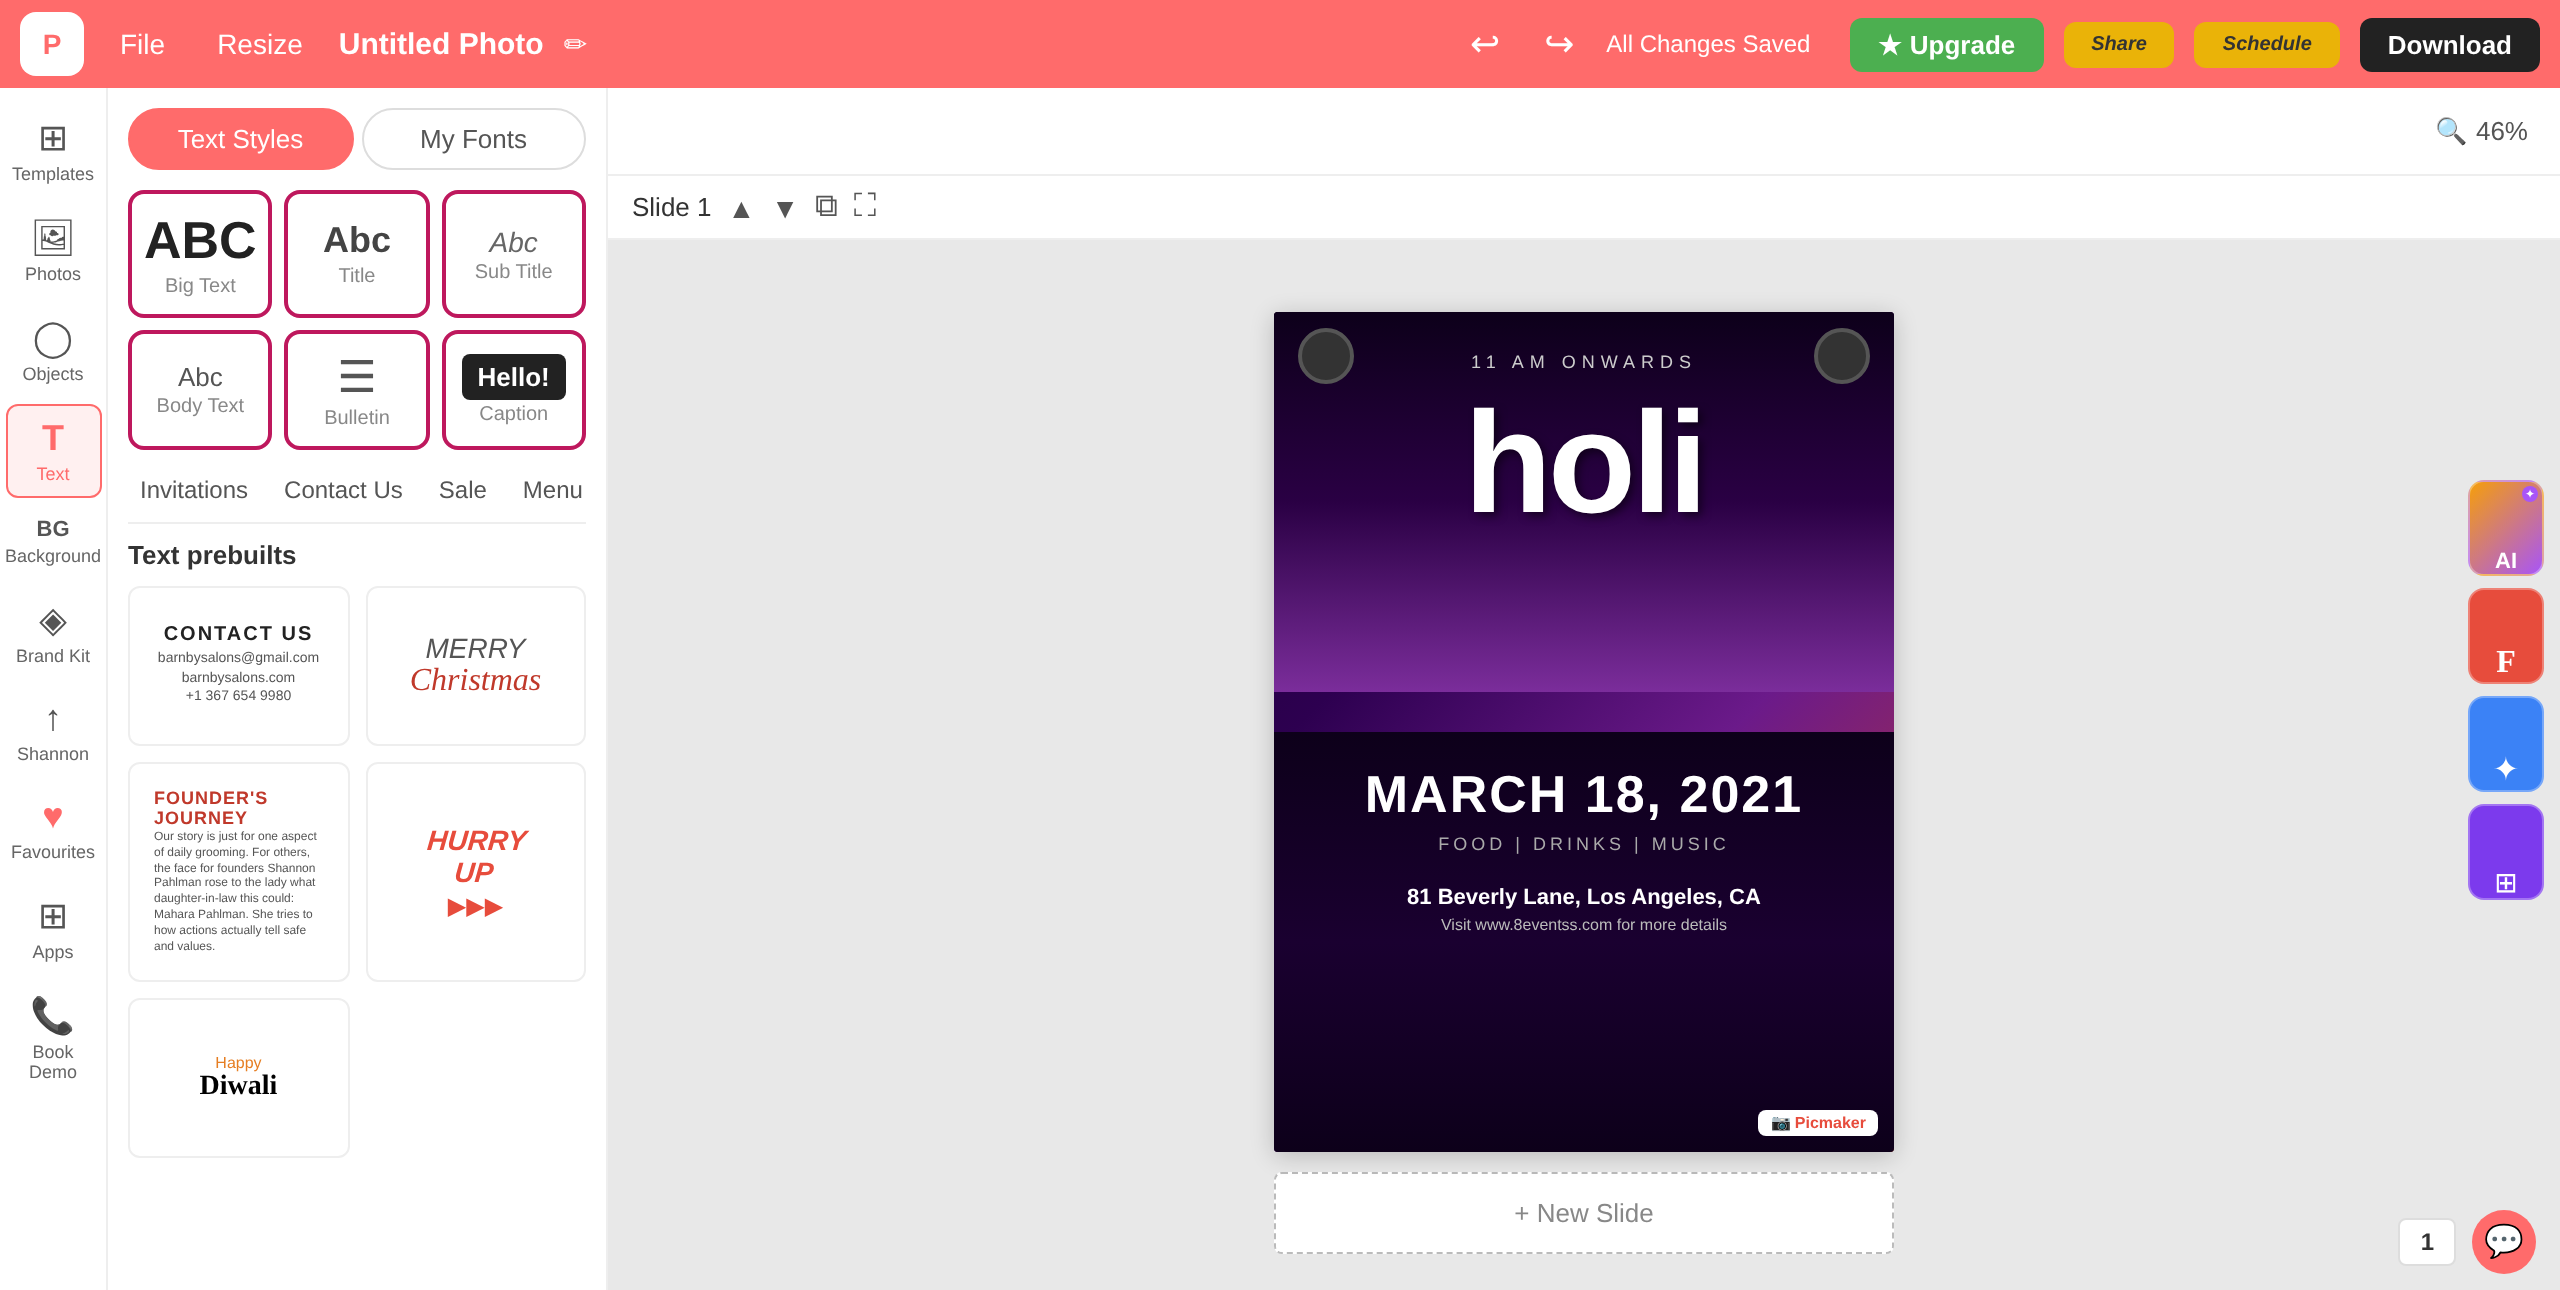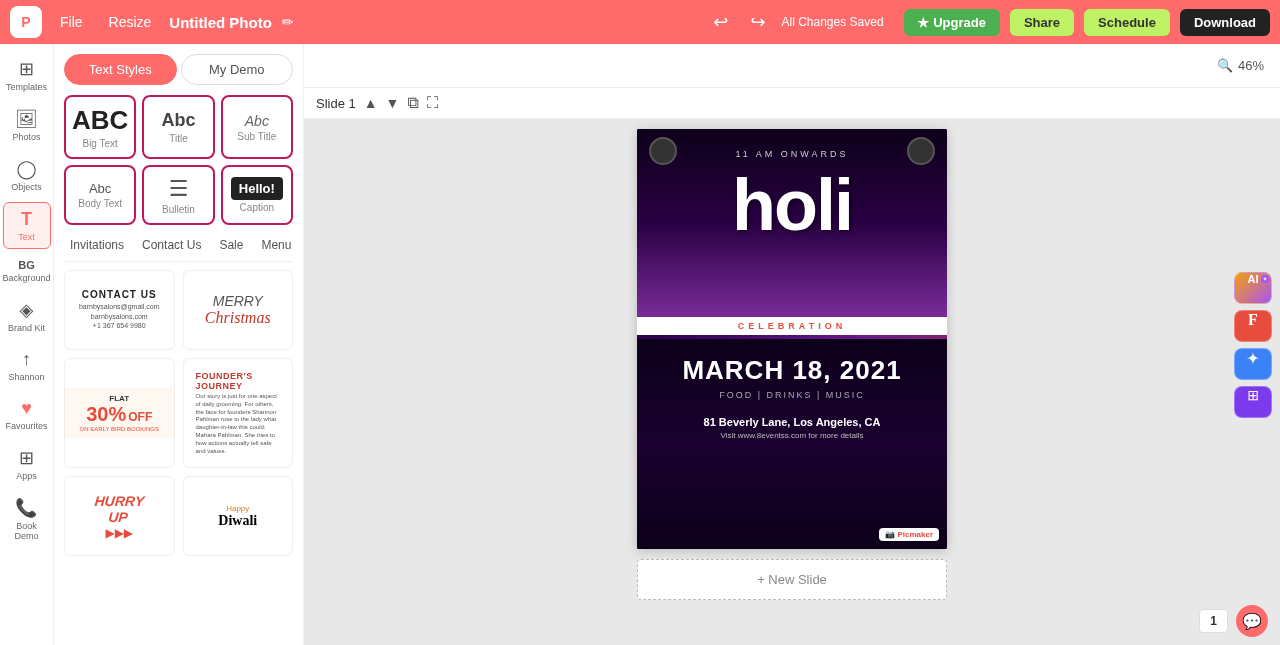--- a/index.html
+++ b/index.html
@@ -29,21 +29,21 @@
       color: white; font-size: 15px; font-weight: 600; cursor: pointer;
     }
     .topbar-edit-icon { color: white; font-size: 14px; cursor: pointer; }
     .topbar-spacer { flex: 1; }
     .topbar-undo, .topbar-redo { color: white; font-size: 18px; cursor: pointer; padding: 4px 6px; }
     .topbar-saved { color: white; font-size: 12px; margin-right: 10px; text-align: right; }
     .btn-upgrade {
       background: #4CAF50; color: white; border: none; border-radius: 6px; padding: 6px 14px; font-size: 13px; font-weight: 600; cursor: pointer; display: flex; align-items: center; gap: 4px;
     }
     .btn-share, .btn-schedule {
-      background: #bef264; color: #333; border: none; border-radius: 6px; padding: 6px 14px; font-size: 13px; font-weight: 600; cursor: pointer;
+      background: #eab308; color: #333; border: none; border-radius: 6px; padding: 6px 14px; font-size: 10px; font-weight: 600; cursor: pointer; font-style: italic;
     }
     .btn-download {
       background: #222; color: white; border: none; border-radius: 6px; padding: 6px 14px; font-size: 13px; font-weight: 600; cursor: pointer;
     }
 
     
     .main-layout {
       display: flex;
       flex: 1;
       overflow: hidden;
@@ -181,20 +181,21 @@
       flex: 1; width: 100%; overflow-y: auto; display: flex; flex-direction: column; align-items: center;
       padding: 10px 0;
     }
     .slide-wrapper {
       position: relative;
       width: 310px;
       box-shadow: 0 2px 12px rgba(0,0,0,0.2);
       border-radius: 2px;
       overflow: hidden;
       background: black;
+      margin-top: 26px;
     }
 
     .slide-content {
       width: 310px;
       height: 420px;
       position: relative;
       overflow: hidden;
     }
 
     
@@ -255,21 +256,21 @@
       color: #888; font-size: 13px; cursor: pointer; text-align: center; border-radius: 4px;
       margin-top: 10px;
     }
 
     
     .right-float-sidebar {
       position: absolute; right: 0; top: 50%; transform: translateY(-50%);
       display: flex; flex-direction: column; gap: 4px; padding: 4px;
     }
     .right-float-btn {
-      width: 38px; height: 32px; border-radius: 8px; display: flex; align-items: flex-start; justify-content: center;
+      width: 38px; height: 48px; border-radius: 8px; display: flex; align-items: flex-end; justify-content: center;
       cursor: pointer; font-size: 18px; border: 1.5px solid rgba(255,255,255,0.3);
     }
 
     
     .bottom-bar {
       position: absolute; bottom: 8px; right: 12px;
       display: flex; gap: 8px; align-items: center;
     }
     .bottom-page-num {
       background: white; border-radius: 4px; padding: 4px 10px; font-size: 12px; font-weight: 600; color: #333;
@@ -362,21 +363,21 @@
     </div>
     <div class="icon-sidebar-item">
       <span class="icon-symbol">📞</span>
       <span class="icon-label">Book Demo</span>
     </div>
   </div>
 
   <div class="text-panel">
     <div class="text-panel-tabs">
       <button class="text-panel-tab active">Text Styles</button>
-      <button class="text-panel-tab">My Demo</button>
+      <button class="text-panel-tab">My Fonts</button>
     </div>
 
     <div class="text-styles-grid">
       <div class="text-style-item">
         <span class="text-style-big">ABC</span>
         <span class="text-style-label">Big Text</span>
       </div>
       <div class="text-style-item">
         <span class="text-style-title">Abc</span>
         <span class="text-style-label">Title</span>
@@ -403,46 +404,37 @@
       <span class="category-tab">Invitations</span>
       <span class="category-tab">Contact Us</span>
       <span class="category-tab">Sale</span>
       <span class="category-tab">Menu</span>
 
     </div>
 
     <div class="divider"></div>
 
     <div class="prebuilts-section">
+      <div class="prebuilts-title">Text prebuilts</div>
       <div class="prebuilts-grid">
 
         <div class="prebuilt-item">
           <div class="pb-contact">
             <div class="pb-contact-title">CONTACT US</div>
             <div class="pb-contact-text">barnbysalons@gmail.com<br>barnbysalons.com<br>+1 367 654 9980</div>
           </div>
         </div>
 
         <div class="prebuilt-item">
           <div class="pb-christmas">
             <div class="pb-christmas-merry">MERRY</div>
             <div class="pb-christmas-main">Christmas</div>
           </div>
         </div>
 
-        <div class="prebuilt-item" style="padding:0;">
-          <div class="pb-sale">
-            <div class="pb-sale-flat">FLAT</div>
-            <div style="display:flex;align-items:baseline;justify-content:center;gap:2px;">
-              <span class="pb-sale-pct">30%</span>
-              <span class="pb-sale-off">OFF</span>
-            </div>
-            <div class="pb-sale-sub">ON EARLY BIRD BOOKINGS</div>
-          </div>
-        </div>
 
         <div class="prebuilt-item">
           <div class="pb-founder">
             <div class="pb-founder-title">FOUNDER'S JOURNEY</div>
             <div class="pb-founder-text">Our story is just for one aspect of daily grooming. For others, the face for founders Shannon Pahlman rose to the lady what daughter-in-law this could: Mahara Pahlman. She tries to how actions actually tell safe and values.</div>
           </div>
         </div>
 
         <div class="prebuilt-item" style="background:#fff;">
           <div class="pb-hurry">
@@ -487,21 +479,20 @@
 
           <div class="holi-top-section">
             <div class="holi-speakers">
               <div class="holi-speaker"></div>
               <div class="holi-speaker"></div>
             </div>
             <div class="holi-time">11 AM ONWARDS</div>
             <div class="holi-title-text">Holi</div>
           </div>
 
-          <div class="holi-celebration-bar">CELEBRATION</div>
 
           <div class="holi-bottom-section">
             <div class="holi-date">MARCH 18, 2021</div>
             <div class="holi-food-line">FOOD | DRINKS | MUSIC</div>
             <div class="holi-address">81 Beverly Lane, Los Angeles, CA</div>
             <div class="holi-visit">Visit www.8eventss.com for more details</div>
           </div>
 
           <div class="holi-picmaker">
             <span>📷</span>

